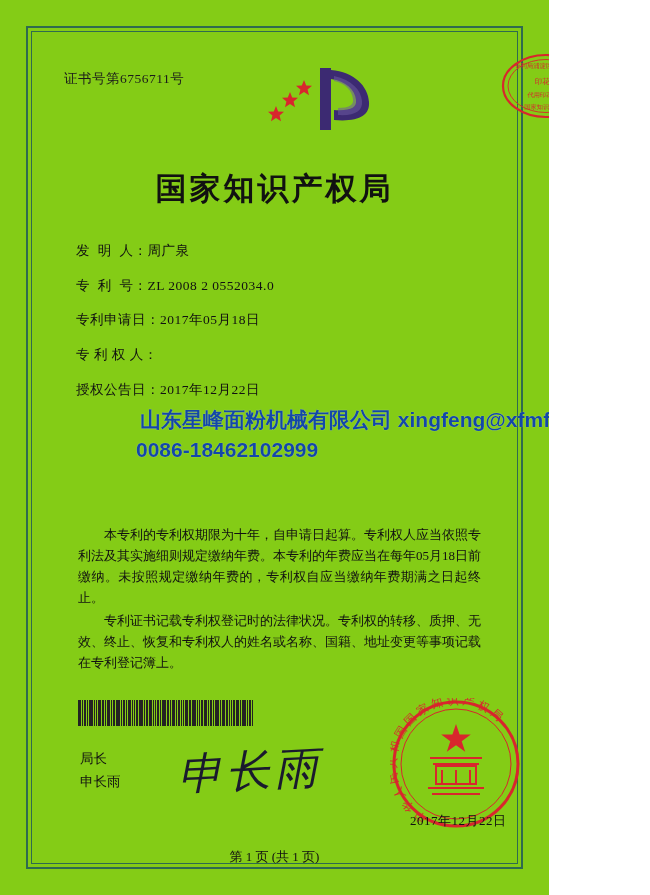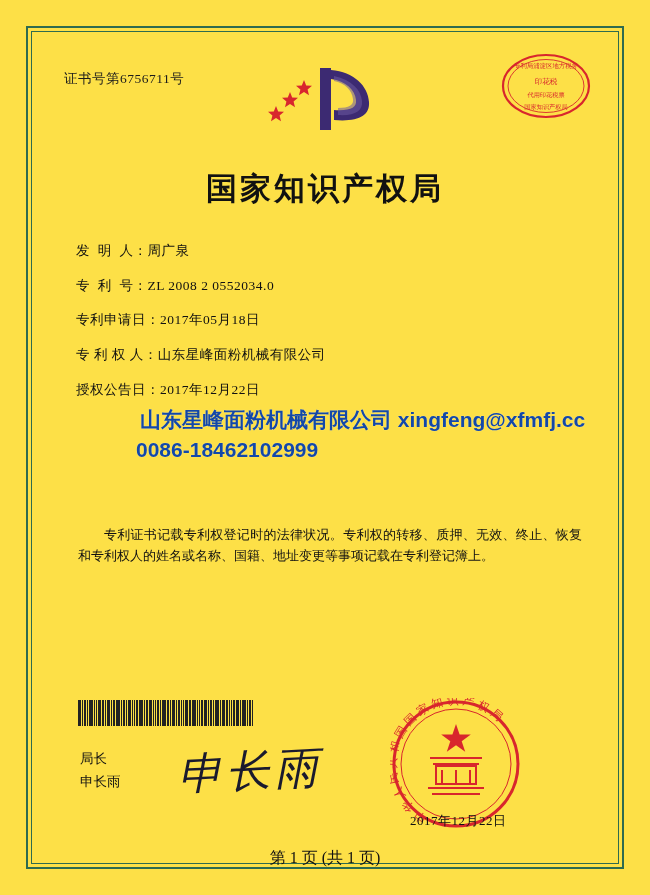--- a/index.html
+++ b/index.html
@@ -5,23 +5,23 @@
   html, body {
     margin: 0;
     padding: 0;
     background: #ffffff;
   }
   body {
     font-family: "Liberation Serif", "DejaVu Serif", serif;
   }
   .page {
     position: relative;
-    width: 650px;
+    width: 549px;
     height: 895px;
-    background: #fde047;
+    background: #84cc16;
     overflow: hidden;
   }
   
   .border-outer {
     position: absolute;
     left: 26px;
     top: 26px;
     right: 26px;
     bottom: 26px;
     border: 2px solid #2f6b4f;
@@ -142,21 +142,21 @@
     font-size: 13px;
     color: #111;
     letter-spacing: 0.5px;
   }
   .footer {
     position: absolute;
     left: 0;
     right: 0;
     top: 848px;
     text-align: center;
-    font-size: 16px;
+    font-size: 13px;
     color: #111;
   }
   
   .seal-top {
     position: absolute;
     left: 500px;
     top: 52px;
     width: 92px;
     height: 68px;
   }
@@ -227,29 +227,29 @@
     <div class="field-row">
       <span class="field-label">专  利  号：</span>
       <span class="field-value">ZL 2008 2 0552034.0</span>
     </div>
     <div class="field-row">
       <span class="field-label">专利申请日：</span>
       <span class="field-value">2017年05月18日</span>
     </div>
     <div class="field-row">
       <span class="field-label">专 利 权 人：</span>
-      <span class="field-value">山东星峰面粉机械有限公司</span>
     </div>
     <div class="field-row">
       <span class="field-label">授权公告日：</span>
       <span class="field-value">2017年12月22日</span>
     </div>
   </div>
 
   <div class="body-text">
+    <p>本专利的专利权期限为十年，自申请日起算。专利权人应当依照专利法及其实施细则规定缴纳年费。本专利的年费应当在每年05月18日前缴纳。未按照规定缴纳年费的，专利权自应当缴纳年费期满之日起终止。</p>
     <p>专利证书记载专利权登记时的法律状况。专利权的转移、质押、无效、终止、恢复和专利权人的姓名或名称、国籍、地址变更等事项记载在专利登记簿上。</p>
   </div>
 
   <div class="barcode">
     <i style="width:3px"></i><i style="width:1px"></i><i style="width:2px"></i><i style="width:1px"></i><i style="width:4px"></i><i style="width:1px"></i><i style="width:1px"></i><i style="width:3px"></i><i style="width:2px"></i><i style="width:1px"></i><i style="width:3px"></i><i style="width:1px"></i><i style="width:2px"></i><i style="width:4px"></i><i style="width:1px"></i><i style="width:2px"></i><i style="width:1px"></i><i style="width:3px"></i><i style="width:1px"></i><i style="width:1px"></i><i style="width:2px"></i><i style="width:4px"></i><i style="width:1px"></i><i style="width:2px"></i><i style="width:3px"></i><i style="width:1px"></i><i style="width:1px"></i><i style="width:2px"></i><i style="width:1px"></i><i style="width:4px"></i><i style="width:2px"></i><i style="width:1px"></i><i style="width:3px"></i><i style="width:1px"></i><i style="width:2px"></i><i style="width:1px"></i><i style="width:1px"></i><i style="width:3px"></i><i style="width:2px"></i><i style="width:4px"></i><i style="width:1px"></i><i style="width:1px"></i><i style="width:2px"></i><i style="width:3px"></i><i style="width:1px"></i><i style="width:2px"></i><i style="width:1px"></i><i style="width:4px"></i><i style="width:1px"></i><i style="width:3px"></i><i style="width:2px"></i><i style="width:1px"></i><i style="width:1px"></i><i style="width:2px"></i><i style="width:3px"></i><i style="width:1px"></i><i style="width:4px"></i><i style="width:1px"></i><i style="width:2px"></i><i style="width:1px"></i>
   </div>
 
   <div class="sig-labels">
     <div>局长</div>
     <div>申长雨</div>

